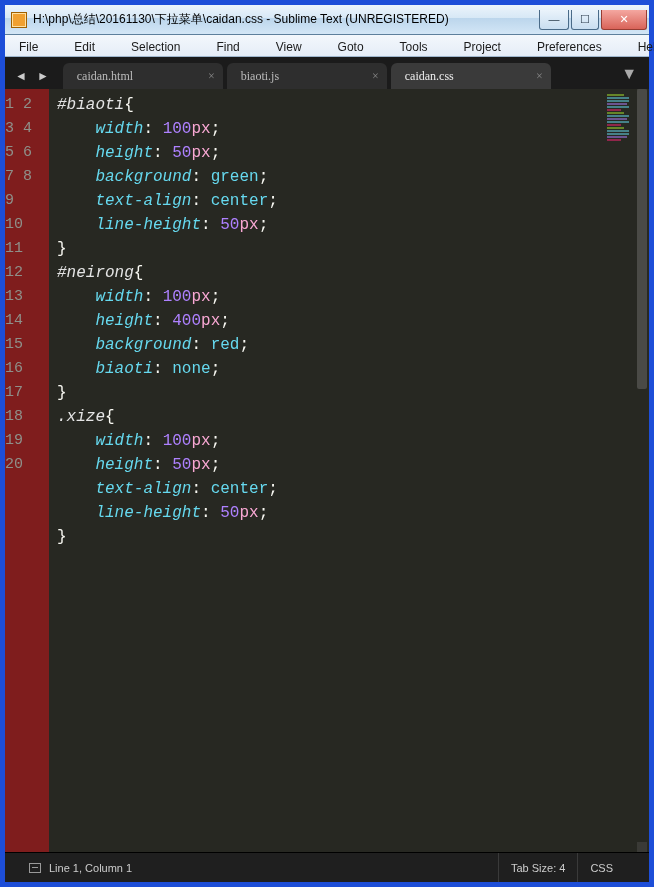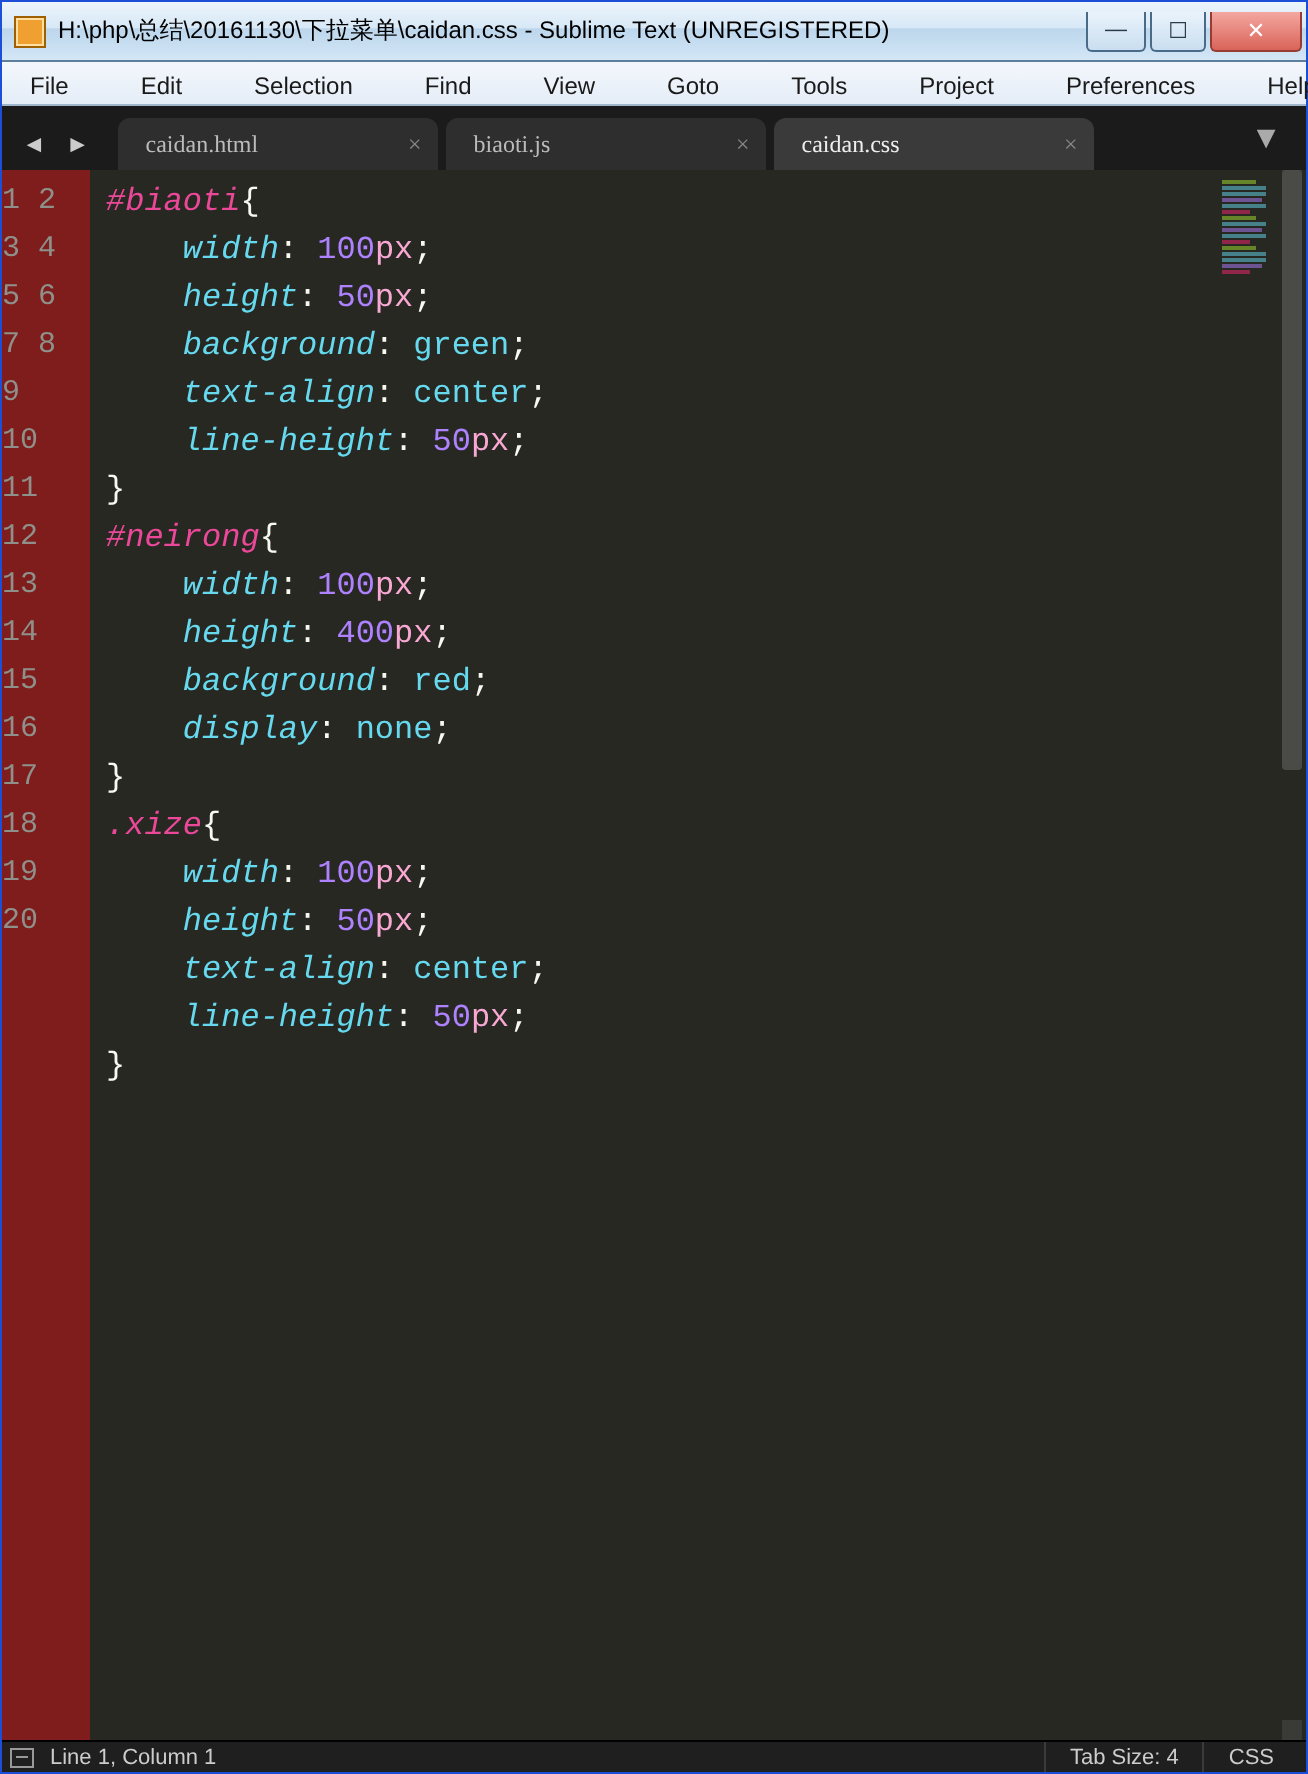--- a/index.html
+++ b/index.html
@@ -1,20 +1,20 @@
 <!DOCTYPE html>
 <html><head>
 <meta charset="utf-8">
 <style>
   * { margin: 0; padding: 0; box-sizing: border-box; }
   html, body { width: 654px; height: 887px; overflow: hidden; font-family: "Segoe UI", Tahoma, sans-serif; }
   body { background: linear-gradient(180deg,#0a4a6a 0%, #1a6b8f 10%, #0a4a6a 100%); }
 
   
-  .window { width: 654px; height: 887px; border: 1px solid #1d4ed8; display: flex; flex-direction: column; background:#333; box-shadow: inset 0 0 0 1px rgba(255,255,255,.15); }
+  .window { width: 654px; height: 887px; border: 5px solid #1d4ed8; display: flex; flex-direction: column; background:#333; box-shadow: inset 0 0 0 1px rgba(255,255,255,.15); }
   .titlebar { height: 30px; display:flex; align-items:center; padding:0 2px 0 6px;
     background: linear-gradient(180deg,#ecf4fb 0%, #d7e8f6 45%, #bcd6ec 46%, #d3e6f6 100%);
     border-bottom:1px solid #5d7f9c; }
   .titlebar .icon16 { width:16px; height:16px; margin-right:6px; background:#f0a030; border:1px solid #a06000; box-shadow: inset 0 0 0 1px #ffe0a0; }
   .titlebar .title { flex:1; font-size:12px; color:#000; white-space:nowrap; overflow:hidden; text-overflow:ellipsis; }
   .winbtns { display:flex; gap:2px; }
   .winbtn { width:30px; height:20px; border:1px solid #4a6b88; border-top:none; border-radius:0 0 3px 3px;
     background: linear-gradient(180deg,#eaf3fb,#c9def0); display:flex; align-items:center; justify-content:center; font-size:11px; color:#2a3b4a;}
   .winbtn.close { width:46px; background: linear-gradient(180deg,#f4a7a0,#d96459); border-color:#963c32; color:#fff;}
   .winbtn.max { width:28px; }
@@ -44,29 +44,29 @@
   .code { flex:1; font-size:16px; line-height:24px; padding:4px 0 0 8px; color:#f8f8f2; font-style:italic; white-space:pre; position:relative;}
   .minimap { position:absolute; top:4px; right:14px; width:28px; height:80px; opacity:.5; }
   .minimap div { height:2px; margin:1px 0; }
   .mm1{background:#a6e22e;width:60%;} .mm2{background:#66d9ef;width:80%;} .mm3{background:#ae81ff;width:70%;} .mm4{background:#f92672;width:50%;}
   .scrollbar { position:absolute; right:2px; top:0; bottom:0; width:10px; background:transparent;}
   .scrollthumb { position:absolute; right:0; top:0; width:10px; height:300px; background:#4a4a46; border-radius:2px;}
   .scrollcap { position:absolute; right:0; width:10px; height:10px; background:#3a3a36;}
   .scrollcap.top{top:0;} .scrollcap.bot{bottom:0;}
 
   
-  .sel  { color:#ec4899; font-style:italic;}      
+  .sel  { color:#e5e5e5; font-style:italic;}      
   .br   { color:#f8f8f2; font-style:normal;}      
   .prop { color:#66d9ef; }      
   .num  { color:#ae81ff; font-style:normal;}
   .unit { color:#f9a8d4; font-style:normal;}
   .cons { color:#66d9ef; font-style:normal;}
 
   
-  .statusbar { height:16px; background:#1f1f1f; color:#ccc; font-size:11px; display:flex; align-items:center; padding:0 4px; border-top:1px solid #000;justify-content:center;}
+  .statusbar { height:30px; background:#1f1f1f; color:#ccc; font-size:11px; display:flex; align-items:center; padding:0 24px; border-top:1px solid #000;justify-content:center;}
   .statusbar .icon { width:12px; height:10px; border:1px solid #999; margin-right:8px; position:relative;}
   .statusbar .icon::after{content:""; position:absolute; left:2px; right:2px; top:3px; height:1px; background:#999;}
   .statusbar .sp { flex:1; }
   .statusbar .cell { padding:0 12px; border-left:1px solid #3a3a3a; height:100%; display:flex; align-items:center;}
 </style>
 </head>
 <body>
 
 <div class="window">
 
@@ -140,21 +140,21 @@
     <span class="prop">width</span><span class="br">: </span><span class="num">100</span><span class="unit">px</span><span class="br">;</span>
     <span class="prop">height</span><span class="br">: </span><span class="num">50</span><span class="unit">px</span><span class="br">;</span>
     <span class="prop">background</span><span class="br">: </span><span class="cons">green</span><span class="br">;</span>
     <span class="prop">text-align</span><span class="br">: </span><span class="cons">center</span><span class="br">;</span>
     <span class="prop">line-height</span><span class="br">: </span><span class="num">50</span><span class="unit">px</span><span class="br">;</span>
 <span class="br">}</span>
 <span class="sel">#neirong</span><span class="br">{</span>
     <span class="prop">width</span><span class="br">: </span><span class="num">100</span><span class="unit">px</span><span class="br">;</span>
     <span class="prop">height</span><span class="br">: </span><span class="num">400</span><span class="unit">px</span><span class="br">;</span>
     <span class="prop">background</span><span class="br">: </span><span class="cons">red</span><span class="br">;</span>
-    <span class="prop">display</span><span class="br">: </span><span class="cons">none</span><span class="br">;</span>
+    <span class="prop">biaoti</span><span class="br">: </span><span class="cons">none</span><span class="br">;</span>
 <span class="br">}</span>
 <span class="sel">.xize</span><span class="br">{</span>
     <span class="prop">width</span><span class="br">: </span><span class="num">100</span><span class="unit">px</span><span class="br">;</span>
     <span class="prop">height</span><span class="br">: </span><span class="num">50</span><span class="unit">px</span><span class="br">;</span>
     <span class="prop">text-align</span><span class="br">: </span><span class="cons">center</span><span class="br">;</span>
     <span class="prop">line-height</span><span class="br">: </span><span class="num">50</span><span class="unit">px</span><span class="br">;</span>
 <span class="br">}</span>
 
 </div>
     <div class="minimap">

